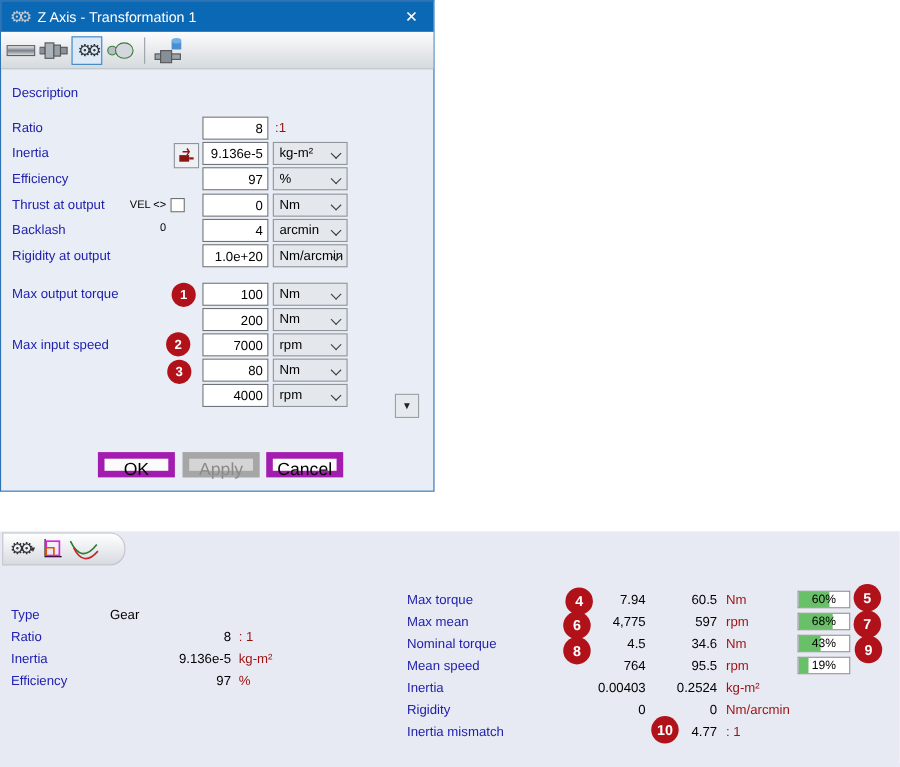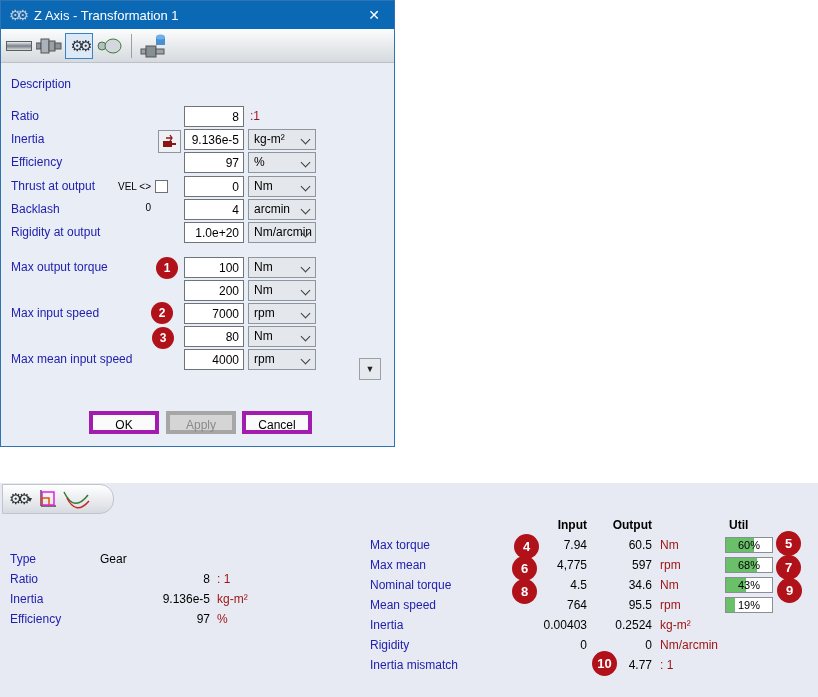--- a/index.html
+++ b/index.html
@@ -44,22 +44,22 @@
     border:1px solid #8f959c;background:#eef0f3;display:flex;align-items:center;justify-content:center;}
   .more-btn{position:absolute;left:358px;top:357px;width:22px;height:22px;box-sizing:border-box;
     border:1px solid #9aa0a6;background:#e6e9ed;display:flex;align-items:center;justify-content:center;
     font-size:9px;color:#222;}
 
   .badge{position:absolute;background:#b11219;color:#fff;border-radius:50%;
     display:flex;align-items:center;justify-content:center;font-weight:bold;z-index:5;}
   .badge-sm{width:22px;height:22px;font-size:12px;}
   .badge-lg{width:25px;height:25px;font-size:13px;}
 
-  .btn{position:absolute;top:410px;width:70px;height:23px;box-sizing:border-box;border:4px solid #a21caf;
-    background:#fbfbfb;text-align:center;line-height:21px;font-size:12px;}
+  .btn{position:absolute;top:410px;width:70px;height:23px;box-sizing:border-box;border:6px solid #a21caf;
+    background:#fbfbfb;text-align:center;line-height:21px;font-size:16px;}
   .btn.disabled{background:#d5d5d5;color:#8a8a8a;border-color:#a6a6a6;}
 
   
   .panel{position:absolute;left:0;top:483px;width:818px;height:214px;background:#e8eaf3;}
   .panel-toolbar{position:absolute;left:2px;top:1px;width:112px;height:30px;
     background:linear-gradient(#ffffff,#d7dbe1);border:1px solid #c0c5cc;border-radius:0 14px 14px 0;
     display:flex;align-items:center;padding-left:6px;box-sizing:border-box;}
   .pt-item{display:flex;align-items:center;margin-right:4px;}
   .dd-arrow{font-size:8px;color:#333;margin-left:2px;}
 
@@ -222,21 +222,20 @@
 
     <div class="frow" style="top:325px">
       <input class="fin" value="80" style="">
       <div class="combo">
         <span class="cval">Nm</span>
         <i class="chev"></i>
       </div>
     </div>
 
     <div class="frow" style="top:348px">
-      <span class="flabel">Max mean input speed</span>
       <input class="fin" value="4000" style="">
       <div class="combo">
         <span class="cval">rpm</span>
         <i class="chev"></i>
       </div>
     </div>
 
     <div class="more-btn">
       <span>▼</span>
     </div>
@@ -285,27 +284,20 @@
       <span class="slabel">Inertia</span>
       <span class="sval-num">9.136e-5</span>
       <span class="sunit">kg-m²</span>
     </div>
     <div class="srow" style="top:126px">
       <span class="slabel">Efficiency</span>
       <span class="sval-num">97</span>
       <span class="sunit">%</span>
     </div>
 
-    <div class="phead" style="top:32px">
-      <span class="cl"></span>
-      <span class="ci">Input</span>
-      <span class="co">Output</span>
-      <span class="cu"></span>
-      <span class="cb">Util</span>
-    </div>
 
     <div class="prow" style="top:52px">
       <span class="cl">Max torque</span>
       <span class="ci">7.94</span>
       <span class="co">60.5</span>
       <span class="cu">Nm</span>
       <span class="cb">
         <span class="ubar">
             <span class="ufill" style="width: 60%;"></span>
         <span class="upct">60%</span>

